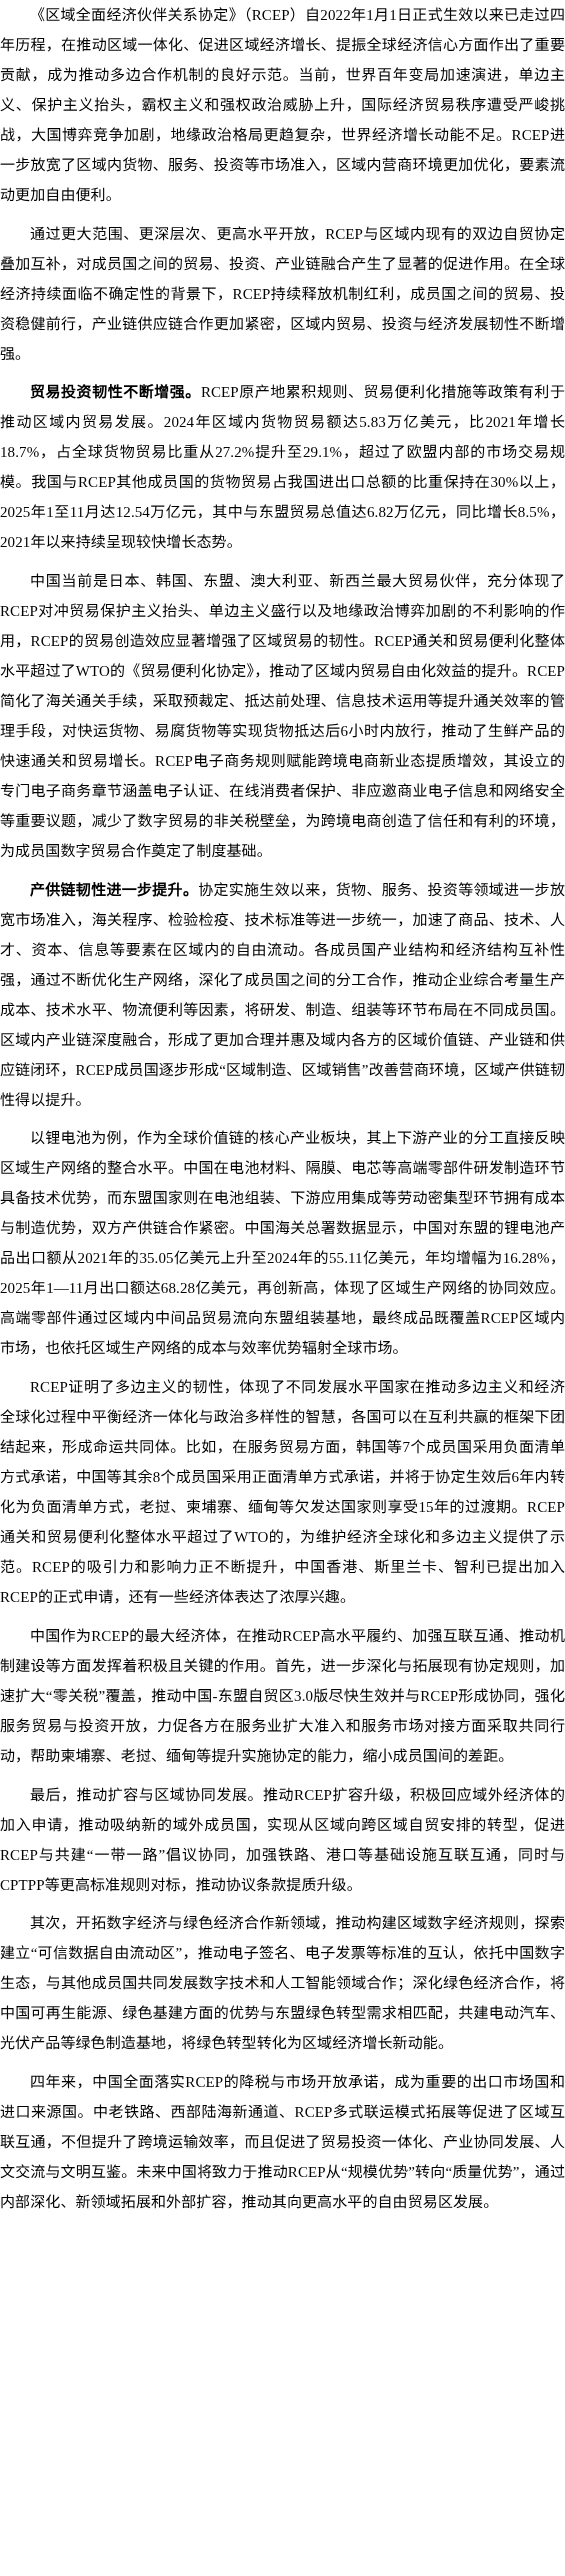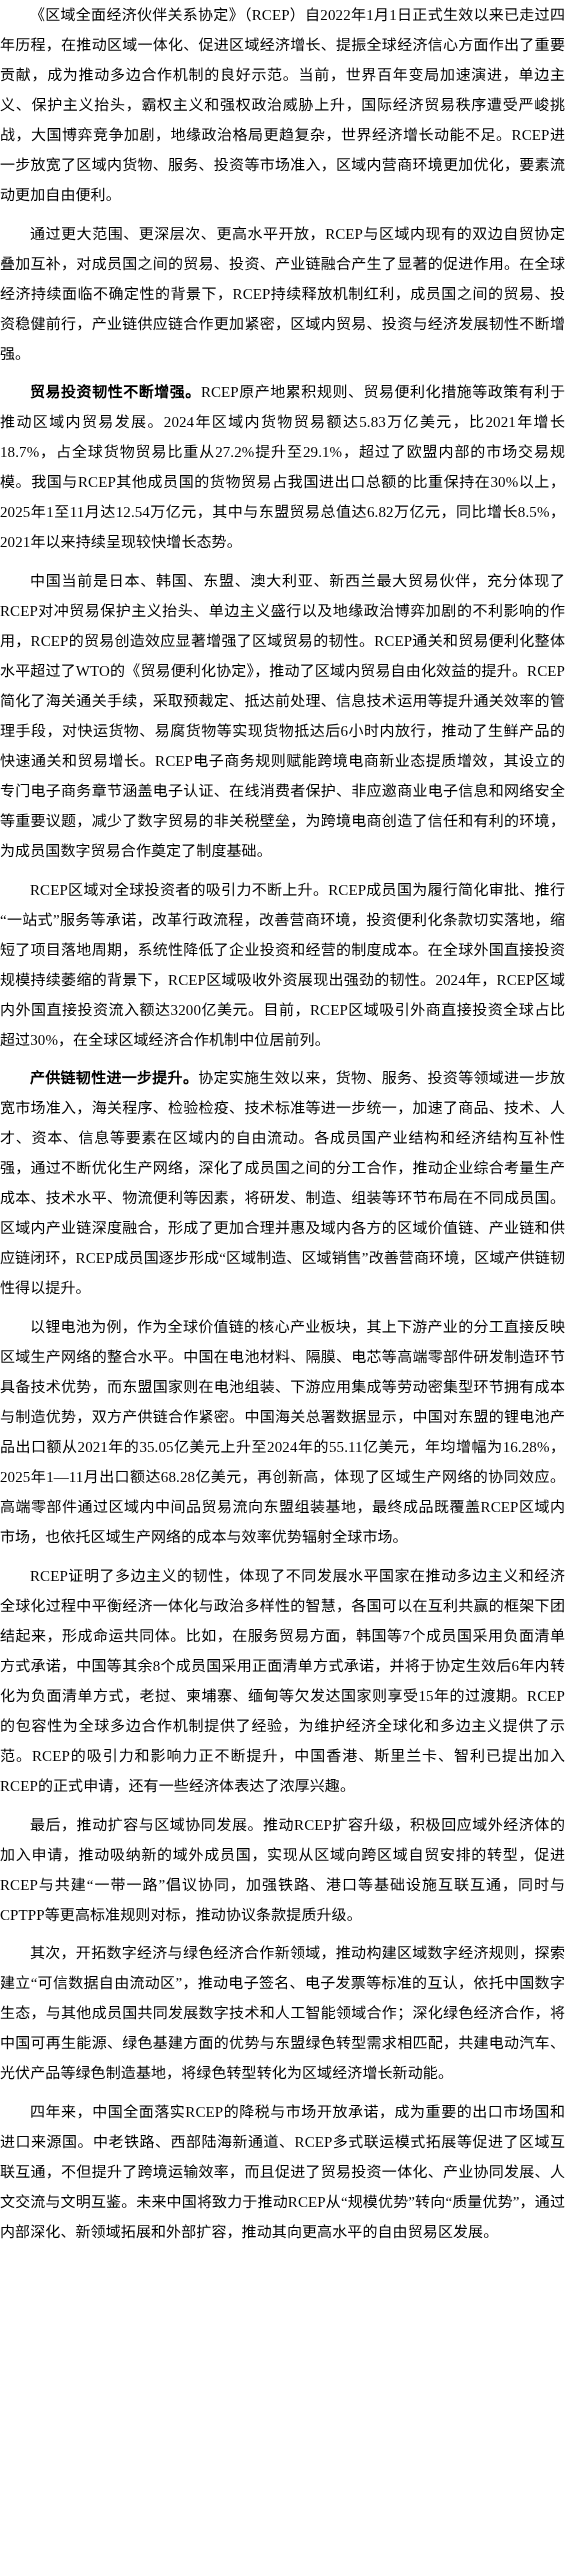--- a/index.html
+++ b/index.html
@@ -40,29 +40,29 @@
 <div class="article">
 
   <p class="para"><span>《区域全面经济伙伴关系协定》（RCEP）自2022年1月1日正式生效以来已走过四年历程，在推动区域一体化、促进区域经济增长、提振全球经济信心方面作出了重要贡献，成为推动多边合作机制的良好示范。当前，世界百年变局加速演进，单边主义、保护主义抬头，霸权主义和强权政治威胁上升，国际经济贸易秩序遭受严峻挑战，大国博弈竞争加剧，地缘政治格局更趋复杂，世界经济增长动能不足。RCEP进一步放宽了区域内货物、服务、投资等市场准入，区域内营商环境更加优化，要素流动更加自由便利。</span></p>
 
   <p class="para"><span>通过更大范围、更深层次、更高水平开放，RCEP与区域内现有的双边自贸协定叠加互补，对成员国之间的贸易、投资、产业链融合产生了显著的促进作用。在全球经济持续面临不确定性的背景下，RCEP持续释放机制红利，成员国之间的贸易、投资稳健前行，产业链供应链合作更加紧密，区域内贸易、投资与经济发展韧性不断增强。</span></p>
 
   <p class="para"><strong class="lead">贸易投资韧性不断增强。</strong><span>RCEP原产地累积规则、贸易便利化措施等政策有利于推动区域内贸易发展。2024年区域内货物贸易额达5.83万亿美元，比2021年增长18.7%，占全球货物贸易比重从27.2%提升至29.1%，超过了欧盟内部的市场交易规模。我国与RCEP其他成员国的货物贸易占我国进出口总额的比重保持在30%以上，2025年1至11月达12.54万亿元，其中与东盟贸易总值达6.82万亿元，同比增长8.5%，2021年以来持续呈现较快增长态势。</span></p>
 
   <p class="para"><span>中国当前是日本、韩国、东盟、澳大利亚、新西兰最大贸易伙伴，充分体现了RCEP对冲贸易保护主义抬头、单边主义盛行以及地缘政治博弈加剧的不利影响的作用，RCEP的贸易创造效应显著增强了区域贸易的韧性。RCEP通关和贸易便利化整体水平超过了WTO的《贸易便利化协定》，推动了区域内贸易自由化效益的提升。RCEP简化了海关通关手续，采取预裁定、抵达前处理、信息技术运用等提升通关效率的管理手段，对快运货物、易腐货物等实现货物抵达后6小时内放行，推动了生鲜产品的快速通关和贸易增长。RCEP电子商务规则赋能跨境电商新业态提质增效，其设立的专门电子商务章节涵盖电子认证、在线消费者保护、非应邀商业电子信息和网络安全等重要议题，减少了数字贸易的非关税壁垒，为跨境电商创造了信任和有利的环境，为成员国数字贸易合作奠定了制度基础。</span></p>
 
-  <p class="para"><span>RCEP区域对全球投资者的吸引力不断上升。RCEP成员国为履行简化审批、推行“一站式”服务等承诺，改革行政流程，改善营商环境，投资便利化条款切实落地，缩短了项目落地周期，系统性降低了企业投资和经营的制度成本。在全球外国直接投资规模持续萎缩的背景下，RCEP区域吸收外资展现出强劲的韧性。2024年，RCEP区域内外国直接投资流入额达3200亿美元。目前，RCEP区域吸引外商直接投资全球占比超过30%，在全球区域经济合作机制中位居前列。</span></p>
 
   <p class="para"><strong class="lead">产供链韧性进一步提升。</strong><span>协定实施生效以来，货物、服务、投资等领域进一步放宽市场准入，海关程序、检验检疫、技术标准等进一步统一，加速了商品、技术、人才、资本、信息等要素在区域内的自由流动。各成员国产业结构和经济结构互补性强，通过不断优化生产网络，深化了成员国之间的分工合作，推动企业综合考量生产成本、技术水平、物流便利等因素，将研发、制造、组装等环节布局在不同成员国。区域内产业链深度融合，形成了更加合理并惠及域内各方的区域价值链、产业链和供应链闭环，RCEP成员国逐步形成“区域制造、区域销售”改善营商环境，区域产供链韧性得以提升。</span></p>
 
   <p class="para"><span>以锂电池为例，作为全球价值链的核心产业板块，其上下游产业的分工直接反映区域生产网络的整合水平。中国在电池材料、隔膜、电芯等高端零部件研发制造环节具备技术优势，而东盟国家则在电池组装、下游应用集成等劳动密集型环节拥有成本与制造优势，双方产供链合作紧密。中国海关总署数据显示，中国对东盟的锂电池产品出口额从2021年的35.05亿美元上升至2024年的55.11亿美元，年均增幅为16.28%，2025年1—11月出口额达68.28亿美元，再创新高，体现了区域生产网络的协同效应。高端零部件通过区域内中间品贸易流向东盟组装基地，最终成品既覆盖RCEP区域内市场，也依托区域生产网络的成本与效率优势辐射全球市场。</span></p>
 
 
-  <p class="para"><span>RCEP证明了多边主义的韧性，体现了不同发展水平国家在推动多边主义和经济全球化过程中平衡经济一体化与政治多样性的智慧，各国可以在互利共赢的框架下团结起来，形成命运共同体。比如，在服务贸易方面，韩国等7个成员国采用负面清单方式承诺，中国等其余8个成员国采用正面清单方式承诺，并将于协定生效后6年内转化为负面清单方式，老挝、柬埔寨、缅甸等欠发达国家则享受15年的过渡期。RCEP的包容性为全球多边合作机制提供了经验，为维护经济全球化和多边主义提供了示范。RCEP的吸引力和影响力正不断提升，中国香港、斯里兰卡、智利已提出加入RCEP的正式申请，还有一些经济体表达了浓厚兴趣。</span></p>
+  <p class="para"><span>RCEP证明了多边主义的韧性，体现了不同发展水平国家在推动多边主义和经济全球化过程中平衡经济一体化与政治多样性的智慧，各国可以在互利共赢的框架下团结起来，形成命运共同体。比如，在服务贸易方面，韩国等7个成员国采用负面清单方式承诺，中国等其余8个成员国采用正面清单方式承诺，并将于协定生效后6年内转化为负面清单方式，老挝、柬埔寨、缅甸等欠发达国家则享受15年的过渡期。RCEP通关和贸易便利化整体水平超过了WTO的，为维护经济全球化和多边主义提供了示范。RCEP的吸引力和影响力正不断提升，中国香港、斯里兰卡、智利已提出加入RCEP的正式申请，还有一些经济体表达了浓厚兴趣。</span></p>
 
+  <p class="para"><span>中国作为RCEP的最大经济体，在推动RCEP高水平履约、加强互联互通、推动机制建设等方面发挥着积极且关键的作用。首先，进一步深化与拓展现有协定规则，加速扩大“零关税”覆盖，推动中国-东盟自贸区3.0版尽快生效并与RCEP形成协同，强化服务贸易与投资开放，力促各方在服务业扩大准入和服务市场对接方面采取共同行动，帮助柬埔寨、老挝、缅甸等提升实施协定的能力，缩小成员国间的差距。</span></p>
 
   <p class="para"><span>最后，推动扩容与区域协同发展。推动RCEP扩容升级，积极回应域外经济体的加入申请，推动吸纳新的域外成员国，实现从区域向跨区域自贸安排的转型，促进RCEP与共建“一带一路”倡议协同，加强铁路、港口等基础设施互联互通，同时与CPTPP等更高标准规则对标，推动协议条款提质升级。</span></p>
 
   <p class="para"><span>其次，开拓数字经济与绿色经济合作新领域，推动构建区域数字经济规则，探索建立“可信数据自由流动区”，推动电子签名、电子发票等标准的互认，依托中国数字生态，与其他成员国共同发展数字技术和人工智能领域合作；深化绿色经济合作，将中国可再生能源、绿色基建方面的优势与东盟绿色转型需求相匹配，共建电动汽车、光伏产品等绿色制造基地，将绿色转型转化为区域经济增长新动能。</span></p>
 
   <p class="para"><span>四年来，中国全面落实RCEP的降税与市场开放承诺，成为重要的出口市场国和进口来源国。中老铁路、西部陆海新通道、RCEP多式联运模式拓展等促进了区域互联互通，不但提升了跨境运输效率，而且促进了贸易投资一体化、产业协同发展、人文交流与文明互鉴。未来中国将致力于推动RCEP从“规模优势”转向“质量优势”，通过内部深化、新领域拓展和外部扩容，推动其向更高水平的自由贸易区发展。</span></p>
 
 </div>
 
 

